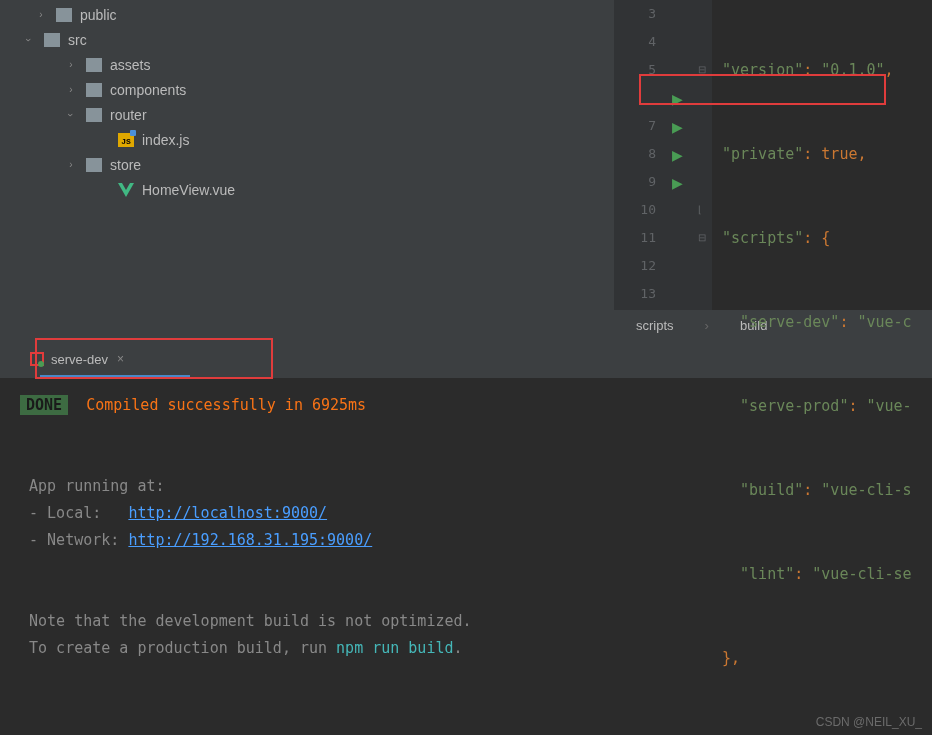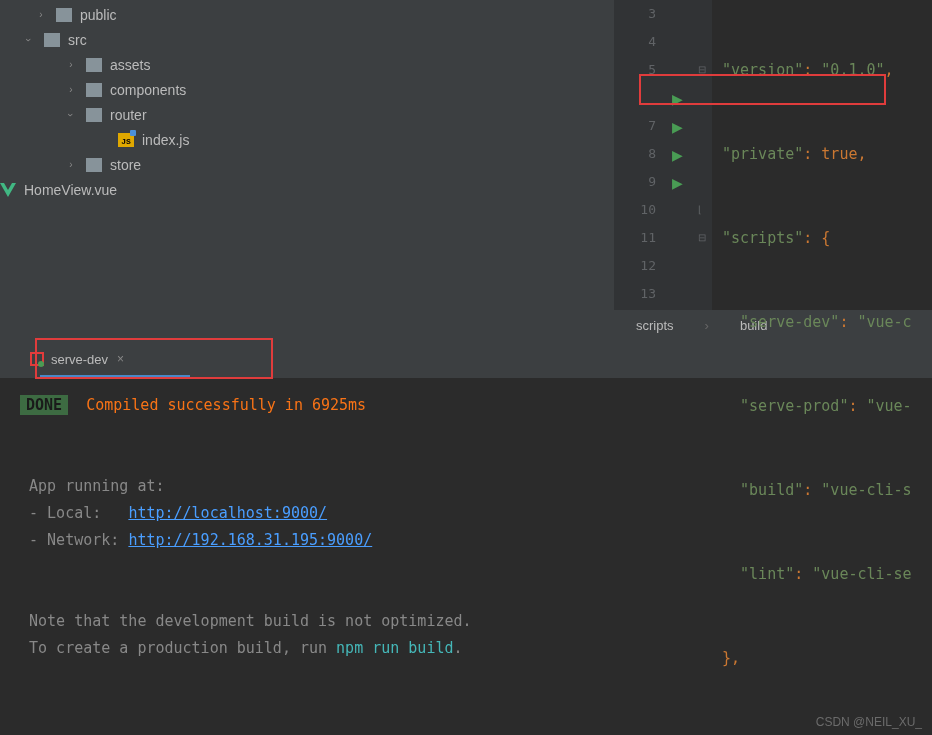--- a/index.html
+++ b/index.html
@@ -82,21 +82,21 @@
     <div class="row" style="padding-left:118px">
         <span class="js-icon">JS</span>
         <span>index.js</span>
       </div>
     <div class="row" style="padding-left:64px">
         <span class="chev">›</span>
         <span style="width:8px"></span>
         <span class="fold"></span>
         <span>store</span>
       </div>
-    <div class="row" style="">
+    <div class="row" style="padding-left:118px">
         <span class="vue-icon">
           <svg width="16" height="14" viewBox="0 0 16 14">
             <path d="M0 0 L8 14 L16 0 L12 0 L8 7 L4 0 Z" fill="#41b883"></path>
           </svg>
         </span>
         <span>HomeView.vue</span>
       </div>
 
   </div>
 

